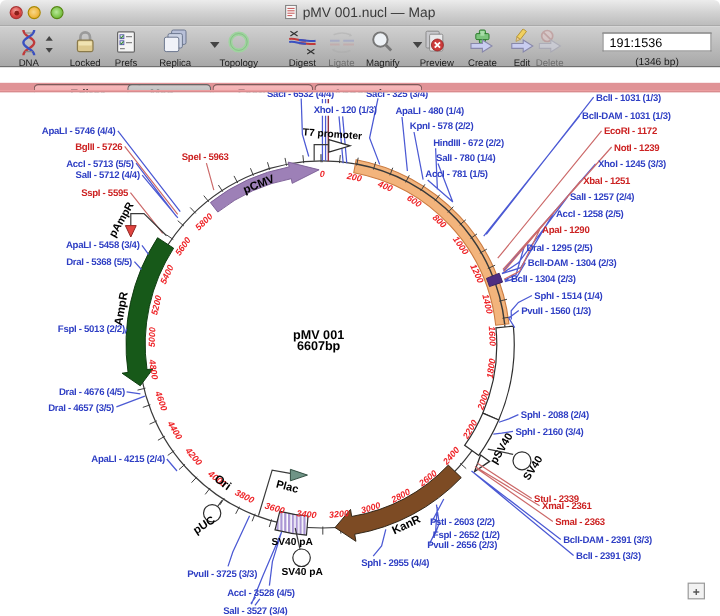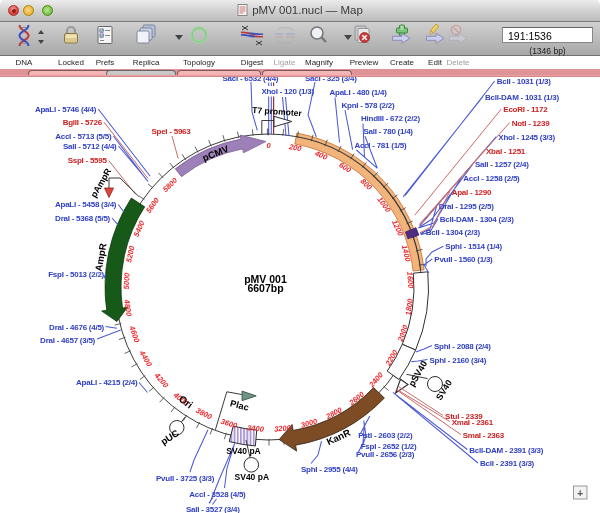--- a/index.html
+++ b/index.html
@@ -4,21 +4,21 @@
 body { width:600px; height:513px; font-family:"Liberation Sans", sans-serif; background:#fff; overflow:hidden; }
 #win { position:relative; width:600px; height:513px; background:#fff; }
 #titlebar { position:absolute; top:0; left:0; width:600px; height:22px;
   background:linear-gradient(#ececec, #d2d2d2 50%, #bcbcbc);
   border-bottom:1px solid #7a7a7a; border-radius:5px 5px 0 0; }
 .tl { position:absolute; top:4.5px; width:11px; height:11px; border-radius:6px; }
 #title { position:absolute; top:4px; left:0; width:600px; text-align:center; font-size:11.5px; font-weight:normal; color:#3a3a3a; }
 #toolbar { position:absolute; top:22px; left:0; width:600px; height:34px;
   background:linear-gradient(#d0d0d0, #b4b4b4 70%, #a8a8a8); border-bottom:1px solid #707070; }
 .tbi { position:absolute; text-align:center; color:#1c1c1c; font-size:8px; white-space:nowrap; }
-.tbi .lbl { margin-top:12px; }
+.tbi .lbl { margin-top:2px; }
 .dis { opacity:0.45; }
 #tabbar { position:absolute; top:57px; left:0; width:600px; height:22px; background:#e09396;margin-top:12px; }
 .tab { position:absolute; top:1px; height:17px; border:1px solid #7d5a5a; border-bottom:none;
   border-radius:4px 4px 0 0; font-size:10px; font-weight:bold; color:#111; text-align:center; padding-top:3px;
   background:linear-gradient(#f6b8ba, #eb9d9f); }
 .tabsel { background:linear-gradient(#cccccc, #a8a8a8); border-color:#666; }
 #pinkstrip { position:absolute; top:75px; left:0; width:600px; height:2px; background:#ec9ea0; border-bottom:0.5px solid #d4878a; }
 #content { position:absolute; top:77px; left:0; width:600px; height:436px; background:#fff; }
 svg text { font-family:"Liberation Sans", sans-serif; }
 </style></head>

